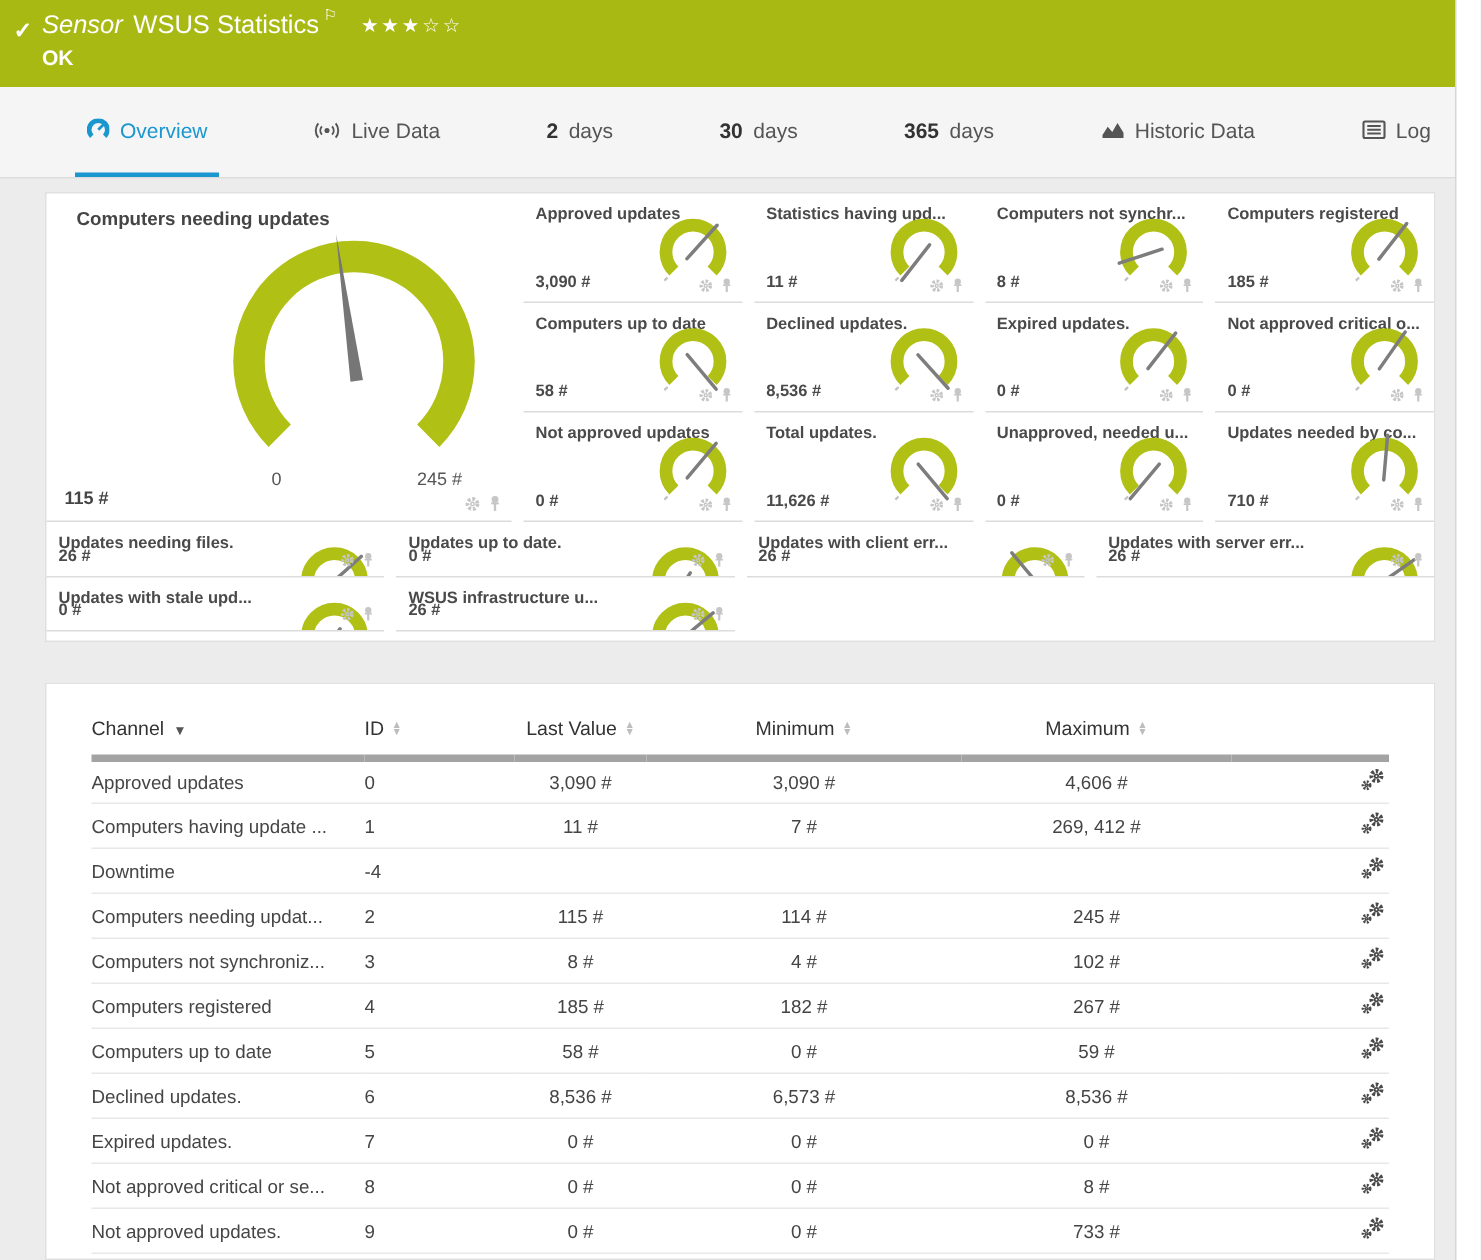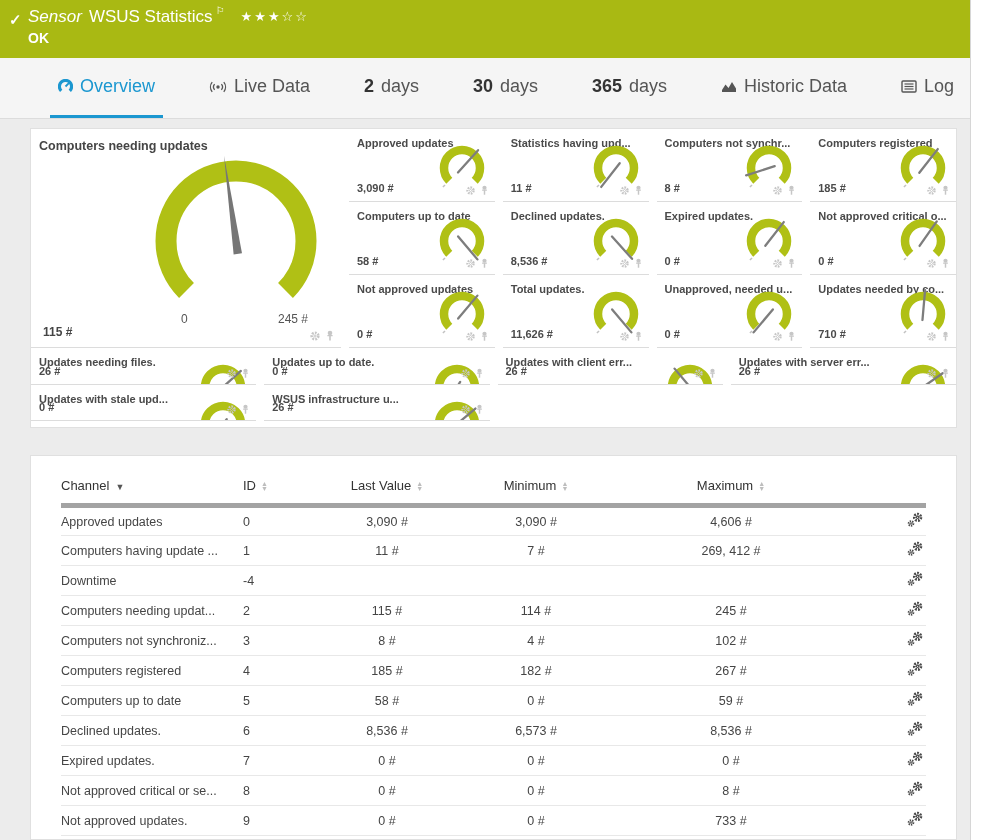--- a/index.html
+++ b/index.html
@@ -19,35 +19,35 @@
   .titlewrap { padding:7px 0 0 28px; }
   .titleline { font-size:17px; display:flex; align-items:center; }
   .sensor { font-style:italic; margin-right:7px; }
   .flag { font-size:10px; position:relative; top:-7px; margin-left:3px; cursor:pointer; }
   .stars { margin-left:16px; font-size:13px; letter-spacing:2px; position:relative; top:-1px; cursor:pointer; }
   .status-line { font-size:14px; font-weight:bold; margin-top:3px; }
 
   
   .tabbar { height:61px; background:#f5f5f5; border-bottom:1px solid #dcdcdc;
     display:flex; justify-content:space-between; padding:0 8px 0 50px; }
-  .tab { display:flex; align-items:center; gap:7px; font-size:18px; color:#555;
+  .tab { display:flex; align-items:center; gap:7px; font-size:14px; color:#555;
     border-bottom:3px solid transparent; padding:0 8px; cursor:pointer; white-space:nowrap; }
   .tab.active { color:#1b97d0; border-bottom-color:#1b97d0; }
   .tab .num { font-weight:bold; color:#333; }
   .tab .ticon { display:inline-flex; align-items:center; }
 
   
   .panel { background:#fff; margin:9px 13px 0 30px; border:1px solid #e0e0e0; }
 
   
   .gauges { padding-bottom:6px; }
   .gtop { display:flex; }
   .bigcell { width:310px; min-width:310px; height:219px; position:relative;
     border-bottom:1px solid #dcdcdc; margin-right:8px; cursor:pointer; }
-  .bigtitle { font-size:12.5px; font-weight:bold; color:#454545; padding:10px 0 0 8px; }
+  .bigtitle { font-size:12.5px; font-weight:bold; color:#454545; padding:10px 0 0 20px; }
   .bigsvg { position:absolute; left:100px; top:14px; }
   .bigvalue { position:absolute; left:12px; top:196px; font-size:12px; font-weight:bold; color:#454545; }
   .scale-min { position:absolute; left:150px; top:183px; font-size:12px; color:#555; }
   .scale-max { position:absolute; left:247px; top:183px; font-size:12px; color:#555; }
   .ggrid { flex:1; display:grid; grid-template-columns:repeat(4,1fr); grid-auto-rows:73px; column-gap:8px; }
   .gbottom { display:grid; grid-template-columns:repeat(4,1fr); column-gap:8px; height:73px; }
   .gcell { position:relative; border-bottom:1px solid #dcdcdc; overflow:hidden; cursor:pointer; }
   .gtitle { font-size:11px; font-weight:bold; color:#4a4a4a; padding:8px 58px 0 8px;
     white-space:nowrap; overflow:hidden; }
   .gvalue { position:absolute; left:8px; bottom:7px; font-size:11px; font-weight:bold; color:#4a4a4a; }

